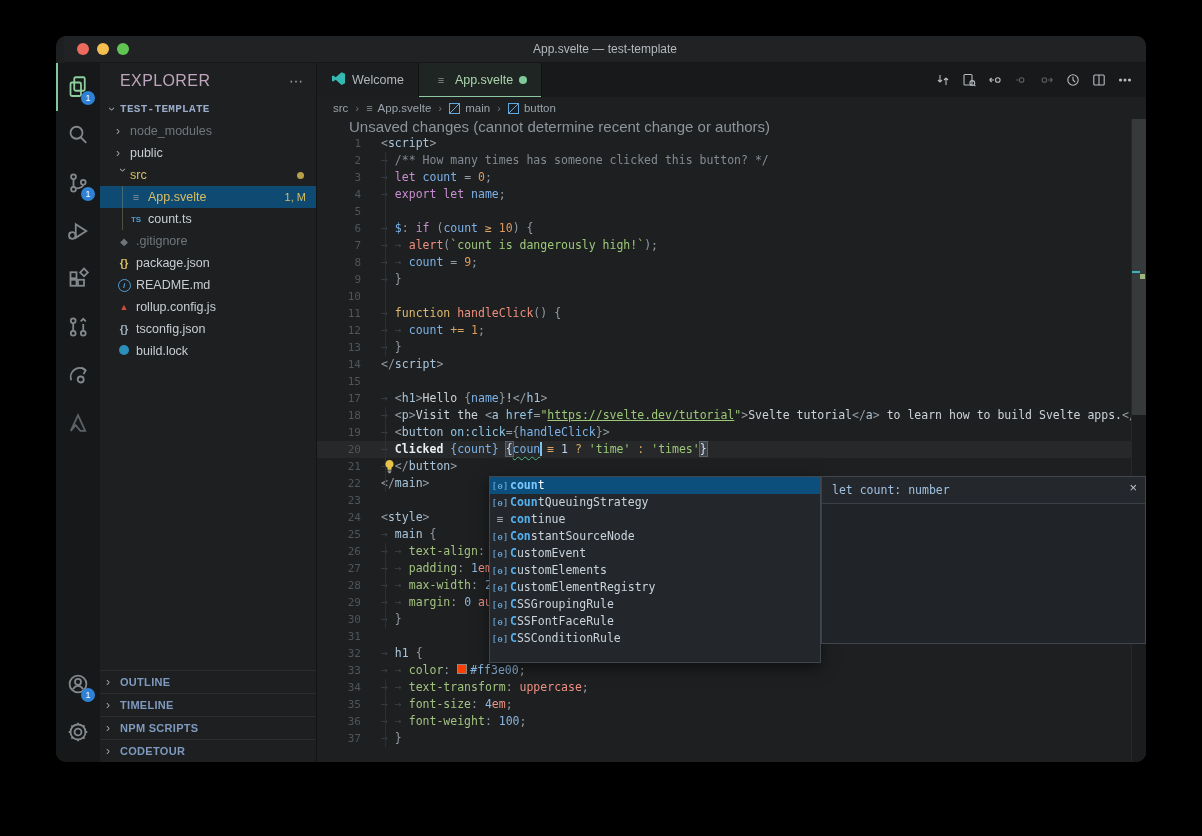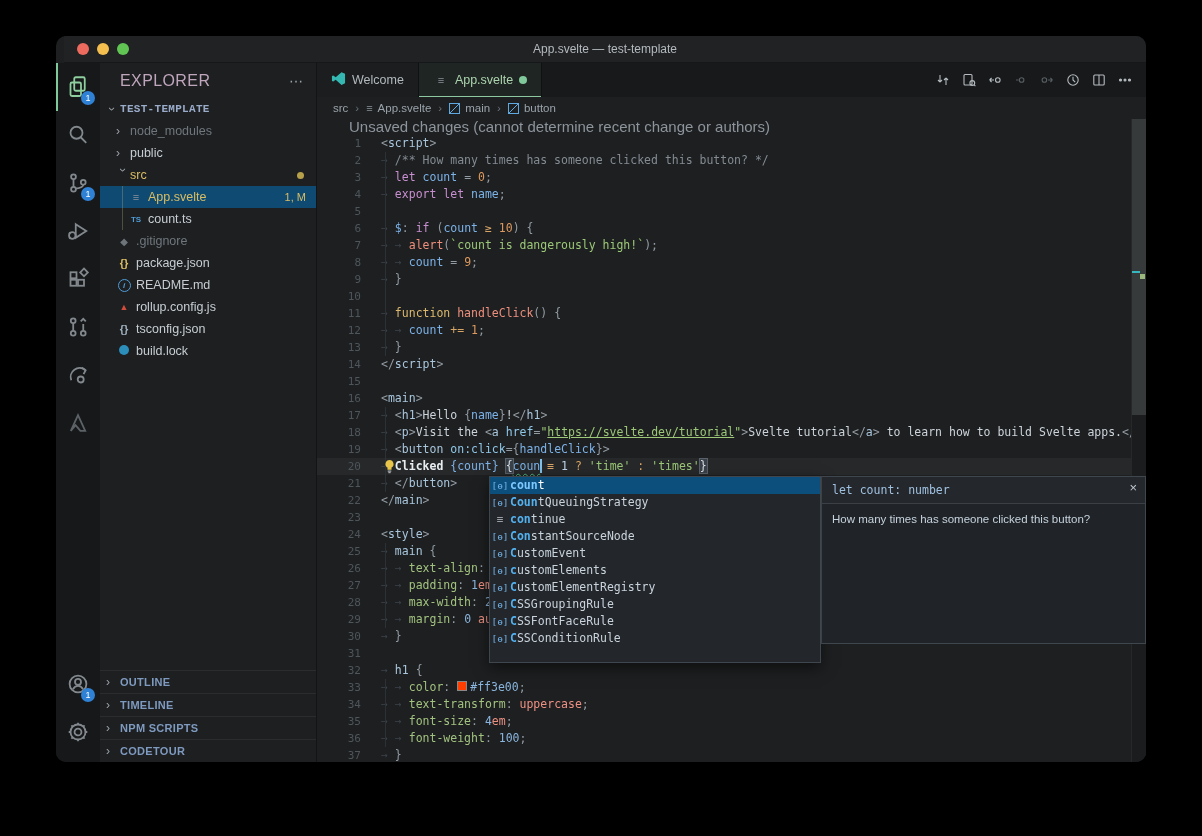--- a/index.html
+++ b/index.html
@@ -413,21 +413,20 @@
             <div class="cl"><span class="ln">6</span><span class="ws">→ </span><span class="var">$</span><span class="pun">: </span><span class="kw">if</span><span class="pun"> (</span><span class="var">count</span><span class="txt"> </span><span class="op">≥</span><span class="txt"> </span><span class="num">10</span><span class="pun">) {</span></div>
             <div class="cl"><span class="ln">7</span><span class="ws">→ </span><span class="ws">→ </span><span class="fn">alert</span><span class="pun">(</span><span class="str">`count is dangerously high!`</span><span class="pun">);</span></div>
             <div class="cl"><span class="ln">8</span><span class="ws">→ </span><span class="ws">→ </span><span class="var">count</span><span class="pun"> = </span><span class="num">9</span><span class="pun">;</span></div>
             <div class="cl"><span class="ln">9</span><span class="ws">→ </span><span class="pun">}</span></div>
             <div class="cl"><span class="ln">10</span></div>
             <div class="cl"><span class="ln">11</span><span class="ws">→ </span><span class="fnkw">function</span><span class="txt"> </span><span class="fn">handleClick</span><span class="pun">() {</span></div>
             <div class="cl"><span class="ln">12</span><span class="ws">→ </span><span class="ws">→ </span><span class="var">count</span><span class="txt"> </span><span class="op">+=</span><span class="txt"> </span><span class="num">1</span><span class="pun">;</span></div>
             <div class="cl"><span class="ln">13</span><span class="ws">→ </span><span class="pun">}</span></div>
             <div class="cl"><span class="ln">14</span><span class="pun">&lt;/</span><span class="tag">script</span><span class="pun">&gt;</span></div>
             <div class="cl"><span class="ln">15</span></div>
-            <div class="cl"><span class="ln">16</span><span class="pun">&lt;</span><span class="tag">main</span><span class="pun">&gt;</span></div>
             <div class="cl"><span class="ln">17</span><span class="ws">→ </span><span class="pun">&lt;</span><span class="tag">h1</span><span class="pun">&gt;</span><span class="txt">Hello </span><span class="pun">{</span><span class="var">name</span><span class="pun">}</span><span class="txt">!</span><span class="pun">&lt;/</span><span class="tag">h1</span><span class="pun">&gt;</span></div>
             <div class="cl"><span class="ln">18</span><span class="ws">→ </span><span class="pun">&lt;</span><span class="tag">p</span><span class="pun">&gt;</span><span class="txt">Visit the </span><span class="pun">&lt;</span><span class="tag">a</span><span class="txt"> </span><span class="attr">href</span><span class="pun">=</span><span class="str">"</span><span class="link">https://svelte.dev/tutorial</span><span class="str">"</span><span class="pun">&gt;</span><span class="txt">Svelte tutorial</span><span class="pun">&lt;/</span><span class="tag">a</span><span class="pun">&gt; </span><span class="txt">to learn how to build Svelte apps.</span><span class="pun">&lt;/</span><span class="tag">p</span><span class="pun">&gt;</span></div>
             <div class="cl"><span class="ln">19</span><span class="ws">→ </span><span class="pun">&lt;</span><span class="tag">button</span><span class="txt"> </span><span class="attr">on:click</span><span class="pun">={</span><span class="var">handleClick</span><span class="pun">}&gt;</span></div>
             <div class="cl cur"><span class="ln">20</span><span class="ws">→ </span><span class="boldtxt">Clicked </span><span class="var">{count}</span><span class="txt"> </span><span class="box">{</span><span class="err">coun</span><span class="caret"></span><span class="txt"> </span><span class="op">≡</span><span class="txt"> </span><span class="lit">1</span><span class="txt"> </span><span class="op">?</span><span class="txt"> </span><span class="str">'time'</span><span class="txt"> </span><span class="op">:</span><span class="txt"> </span><span class="str">'times'</span><span class="box">}</span></div>
             <div class="cl"><span class="ln">21</span><span class="ws">→ </span><span class="pun">&lt;/</span><span class="tag">button</span><span class="pun">&gt;</span></div>
             <div class="cl"><span class="ln">22</span><span class="pun">&lt;/</span><span class="tag">main</span><span class="pun">&gt;</span></div>
             <div class="cl"><span class="ln">23</span></div>
             <div class="cl"><span class="ln">24</span><span class="pun">&lt;</span><span class="tag">style</span><span class="pun">&gt;</span></div>
             <div class="cl"><span class="ln">25</span><span class="ws">→ </span><span class="tag">main</span><span class="pun"> {</span></div>
             <div class="cl"><span class="ln">26</span><span class="ws">→ </span><span class="ws">→ </span><span class="cssp">text-align</span><span class="pun">: </span><span class="cssv">center</span><span class="pun">;</span></div>
@@ -459,21 +458,20 @@
           <div class="sg-row"><span class="sg-icon variable">[ɵ]</span><span class="sg-label"><b>C</b>ustomElementRegistry</span></div>
           <div class="sg-row"><span class="sg-icon variable">[ɵ]</span><span class="sg-label"><b>C</b>SSGroupingRule</span></div>
           <div class="sg-row"><span class="sg-icon variable">[ɵ]</span><span class="sg-label"><b>C</b>SSFontFaceRule</span></div>
           <div class="sg-row"><span class="sg-icon variable">[ɵ]</span><span class="sg-label"><b>C</b>SSConditionRule</span></div>
         </div>
       <div class="sg-details">
         <div class="sig">
           <span>let count: number</span>
           <span class="close">×</span>
         </div>
-        <div class="doc">How many times has someone clicked this button?</div>
       </div>
 
       <div class="sb-strip">
         <div class="sb-slider"></div>
         <div class="sb-cursor"></div>
         <div class="sb-mark"></div>
       </div>
     </div>
   </div>
 </div>

